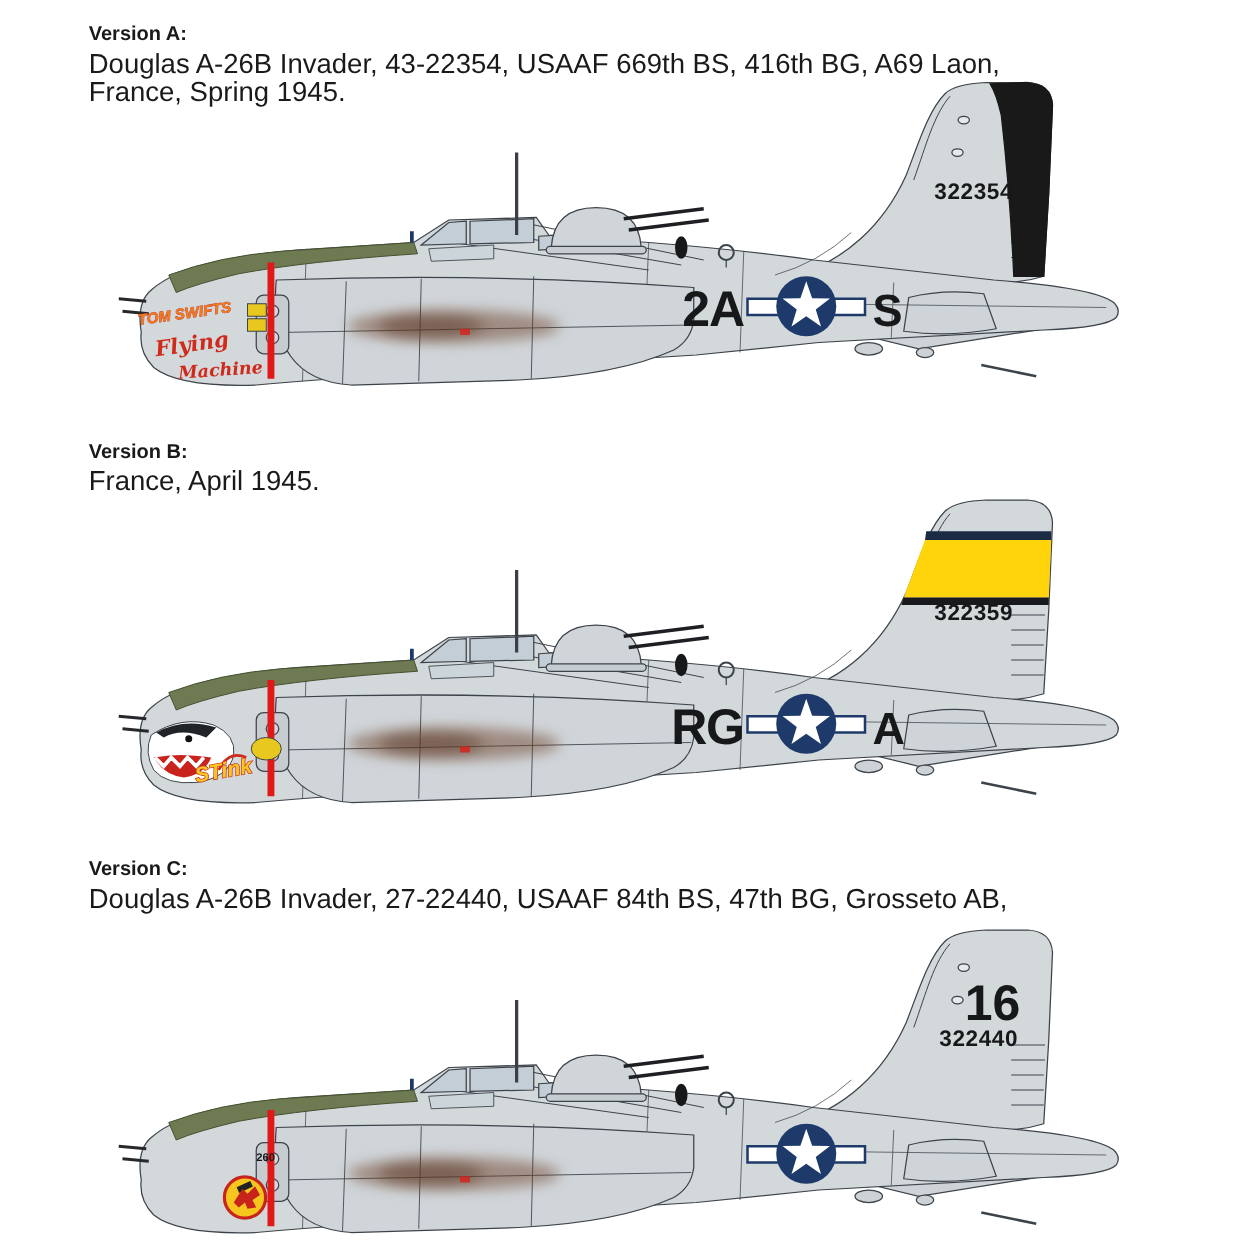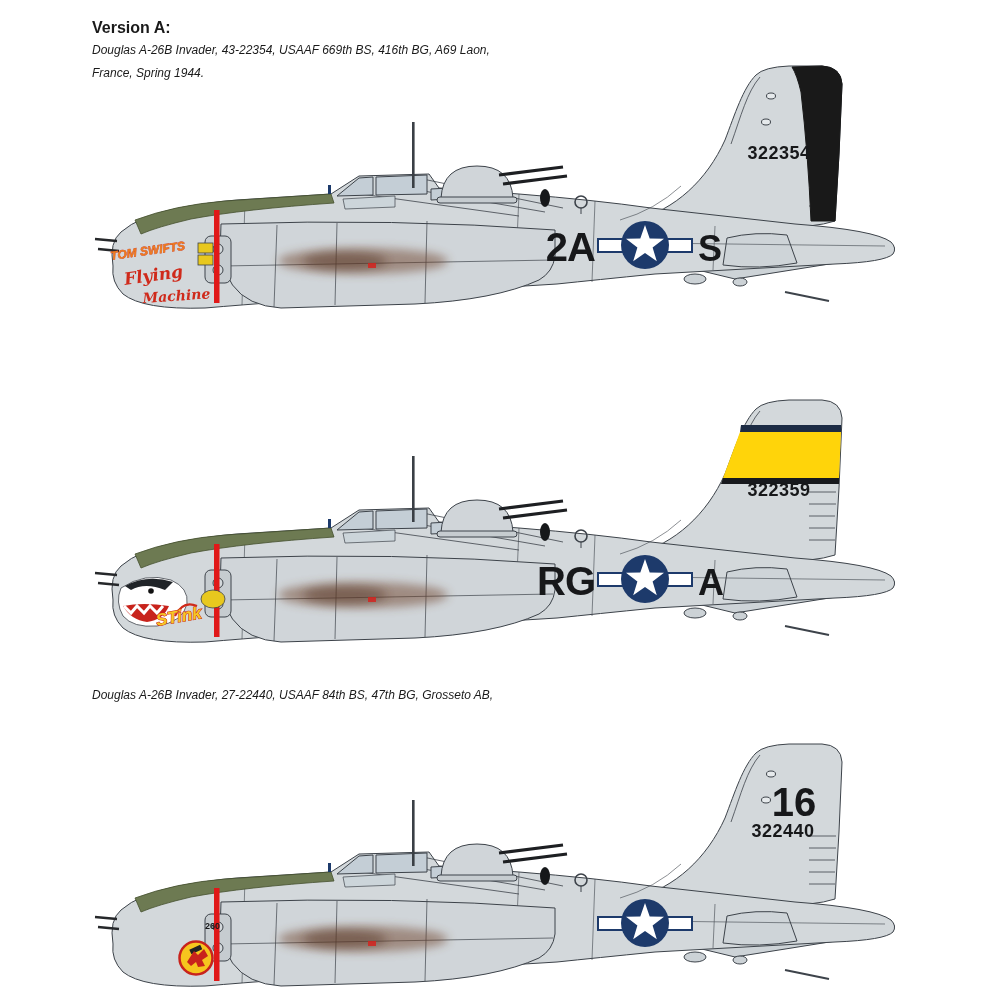--- a/index.html
+++ b/index.html
@@ -1,21 +1,21 @@
 <!DOCTYPE html>
 <html><head>
 <meta charset="utf-8">
 <style>
   html,body{margin:0;padding:0}
   body{width:1000px;height:1000px;position:relative;background:#ffffff;
        font-family:"Liberation Sans",sans-serif;color:#1a1a1a;overflow:hidden}
-  .hdr{position:absolute;left:92px;width:860px}
+  .hdr{position:absolute;left:71px;width:860px}
   .hdr-a{top:16px}.hdr-b{top:350px}.hdr-c{top:684px}
   .vlabel{font-weight:700;font-size:16px;line-height:23px}
-  .desc{font-style:italic;font-size:12px;line-height:23px}
+  .desc{font-size:22px;line-height:23px}
   svg.plane{position:absolute;left:95px;width:820px;height:260px;overflow:visible}
   .plane-a{top:58px}.plane-b{top:392px}.plane-c{top:736px}
   
   .t-code{font:700 40px "Liberation Sans",sans-serif;fill:#17181a;letter-spacing:-1px}
   .t-code-sm{font:700 36px "Liberation Sans",sans-serif;fill:#17181a}
   .t-tailnum{font:700 18px "Liberation Sans",sans-serif;fill:#17181a;letter-spacing:0.5px}
   .t-16{font:700 40px "Liberation Sans",sans-serif;fill:#17181a}
   .t-260{font:700 9px "Liberation Sans",sans-serif;fill:#17181a}
   .t-nose1{font:italic 700 12px "Liberation Sans",sans-serif;fill:#ee7b1c;
            paint-order:stroke;stroke:#c8231c;stroke-width:0.5px}
@@ -126,40 +126,42 @@
         <circle cx="550" cy="187" r="24" fill="#1d3a6b" stroke="none"></circle>
         <path d="M550,167 554.7,180.5 569,180.8 557.6,189.5 561.8,203.2 550,195 538.2,203.2 542.4,189.5 531,180.8 545.3,180.5 Z" fill="#ffffff" stroke="none"></path>
       </g>
     </g>
   </defs>
 </svg>
 
 <div class="hdr hdr-a">
   <div class="vlabel">Version A:</div>
   <div class="desc">Douglas A-26B Invader, 43-22354, USAAF 669th BS, 416th BG, A69 Laon,</div>
-  <div class="desc">France, Spring 1944.</div>
+  <div class="desc">France, Spring 1945.</div>
 </div>
 <svg class="plane plane-a" viewBox="0 0 820 260">
   <use href="#airframe"></use>
   <path d="M697,9 L727,8 Q746,9 747,26 L744,96 740,163 L716,163 Q713,95 706,34 Q702,17 697,9 Z" fill="#191919" stroke="#191919"></path>
   <g stroke="#3d434a" stroke-width="0.8">
     <rect x="103" y="185" width="15" height="10" fill="#e8c81e"></rect>
     <rect x="103" y="197" width="15" height="10" fill="#e8c81e"></rect>
   </g>
   <text class="t-tailnum" x="684" y="101" text-anchor="middle">322354</text>
   <text class="t-code" x="500" y="203" text-anchor="end">2A</text>
   <text class="t-code-sm" x="603" y="203">S</text>
   <g>
     <text class="t-nose1" transform="translate(16,202) rotate(-8)">TOM SWIFTS</text>
     <text class="t-script" transform="translate(30,227) rotate(-8)">Flying</text>
     <text class="t-script2" transform="translate(48,245) rotate(-4)">Machine</text>
   </g>
 </svg>
 
 <div class="hdr hdr-b">
+  <div class="vlabel">Version B:</div>
+  <div class="desc">France, April 1945.</div>
 </div>
 <svg class="plane plane-b" viewBox="0 0 820 260">
   <use href="#airframe"></use>
   <g stroke="none">
     <polygon points="645,40 746,40 744,86 628,86" fill="#ffd40a"></polygon>
     <polygon points="646,33 746,33 746,40 645,40" fill="#1c2b44"></polygon>
     <polygon points="628,86 744,86 744,92 626,92" fill="#17191d"></polygon>
   </g>
   <ellipse cx="118" cy="207" rx="12" ry="9" fill="#e8c81e" stroke="#3d434a" stroke-width="0.8"></ellipse>
   <g stroke="#3d434a" stroke-width="0.8">
@@ -170,20 +172,21 @@
     <path d="M29,214 L36,221 42,214 49,221 55,214 62,221 68,214" stroke="#ffffff" stroke-width="3" fill="none"></path>
     <path d="M80,224 q8,-16 22,-10" stroke="#cf2a1b" stroke-width="2.2" fill="none"></path>
   </g>
   <text class="t-stink" transform="translate(62,234) rotate(-10)">STink</text>
   <text class="t-tailnum" x="684" y="104" text-anchor="middle">322359</text>
   <text class="t-code" x="500" y="203" text-anchor="end">RG</text>
   <text class="t-code-sm" x="603" y="203">A</text>
 </svg>
 
 <div class="hdr hdr-c">
+  <div class="vlabel">Version C:</div>
   <div class="desc">Douglas A-26B Invader, 27-22440, USAAF 84th BS, 47th BG, Grosseto AB,</div>
 </div>
 <svg class="plane plane-c" viewBox="0 0 820 260">
   <use href="#airframe"></use>
   <text class="t-16" x="699" y="80" text-anchor="middle">16</text>
   <text class="t-tailnum" x="688" y="101" text-anchor="middle">322440</text>
   <g>
     <circle cx="101" cy="222" r="16.5" fill="#f6c51e" stroke="#c8231c" stroke-width="2.5"></circle>
     <rect x="95" y="211" width="12" height="5" fill="#222222" transform="rotate(-25 101 214)"></rect>
     <path d="M92,226 L99,215 l4,4 6,-6 4,7 -6,4 3,6 -7,1 -2,-5 -5,4 Z" fill="#c8231c"></path>

